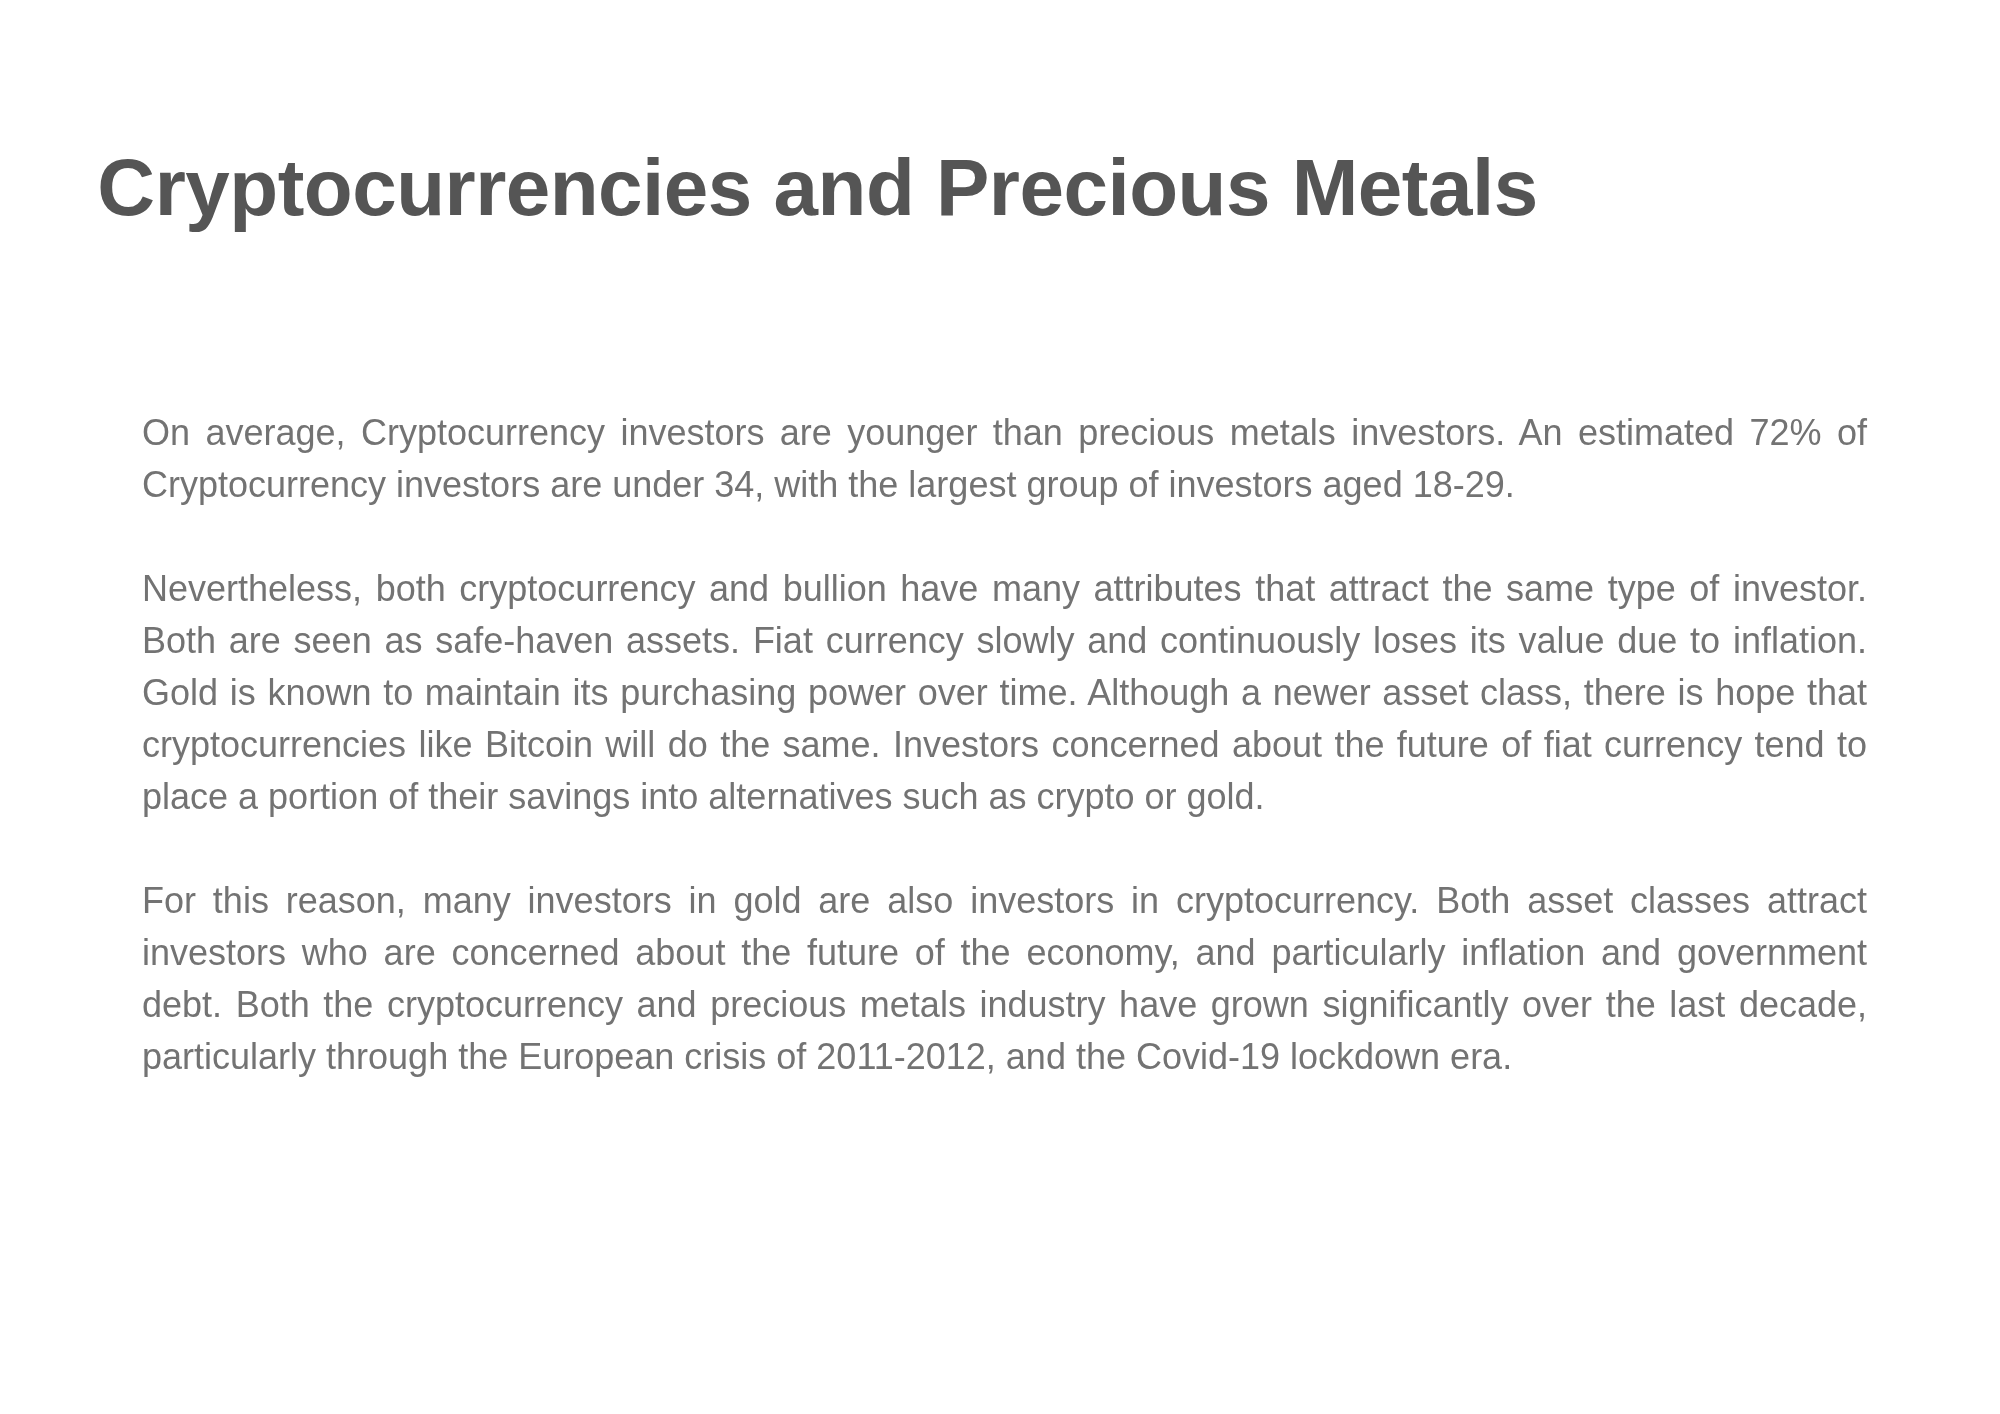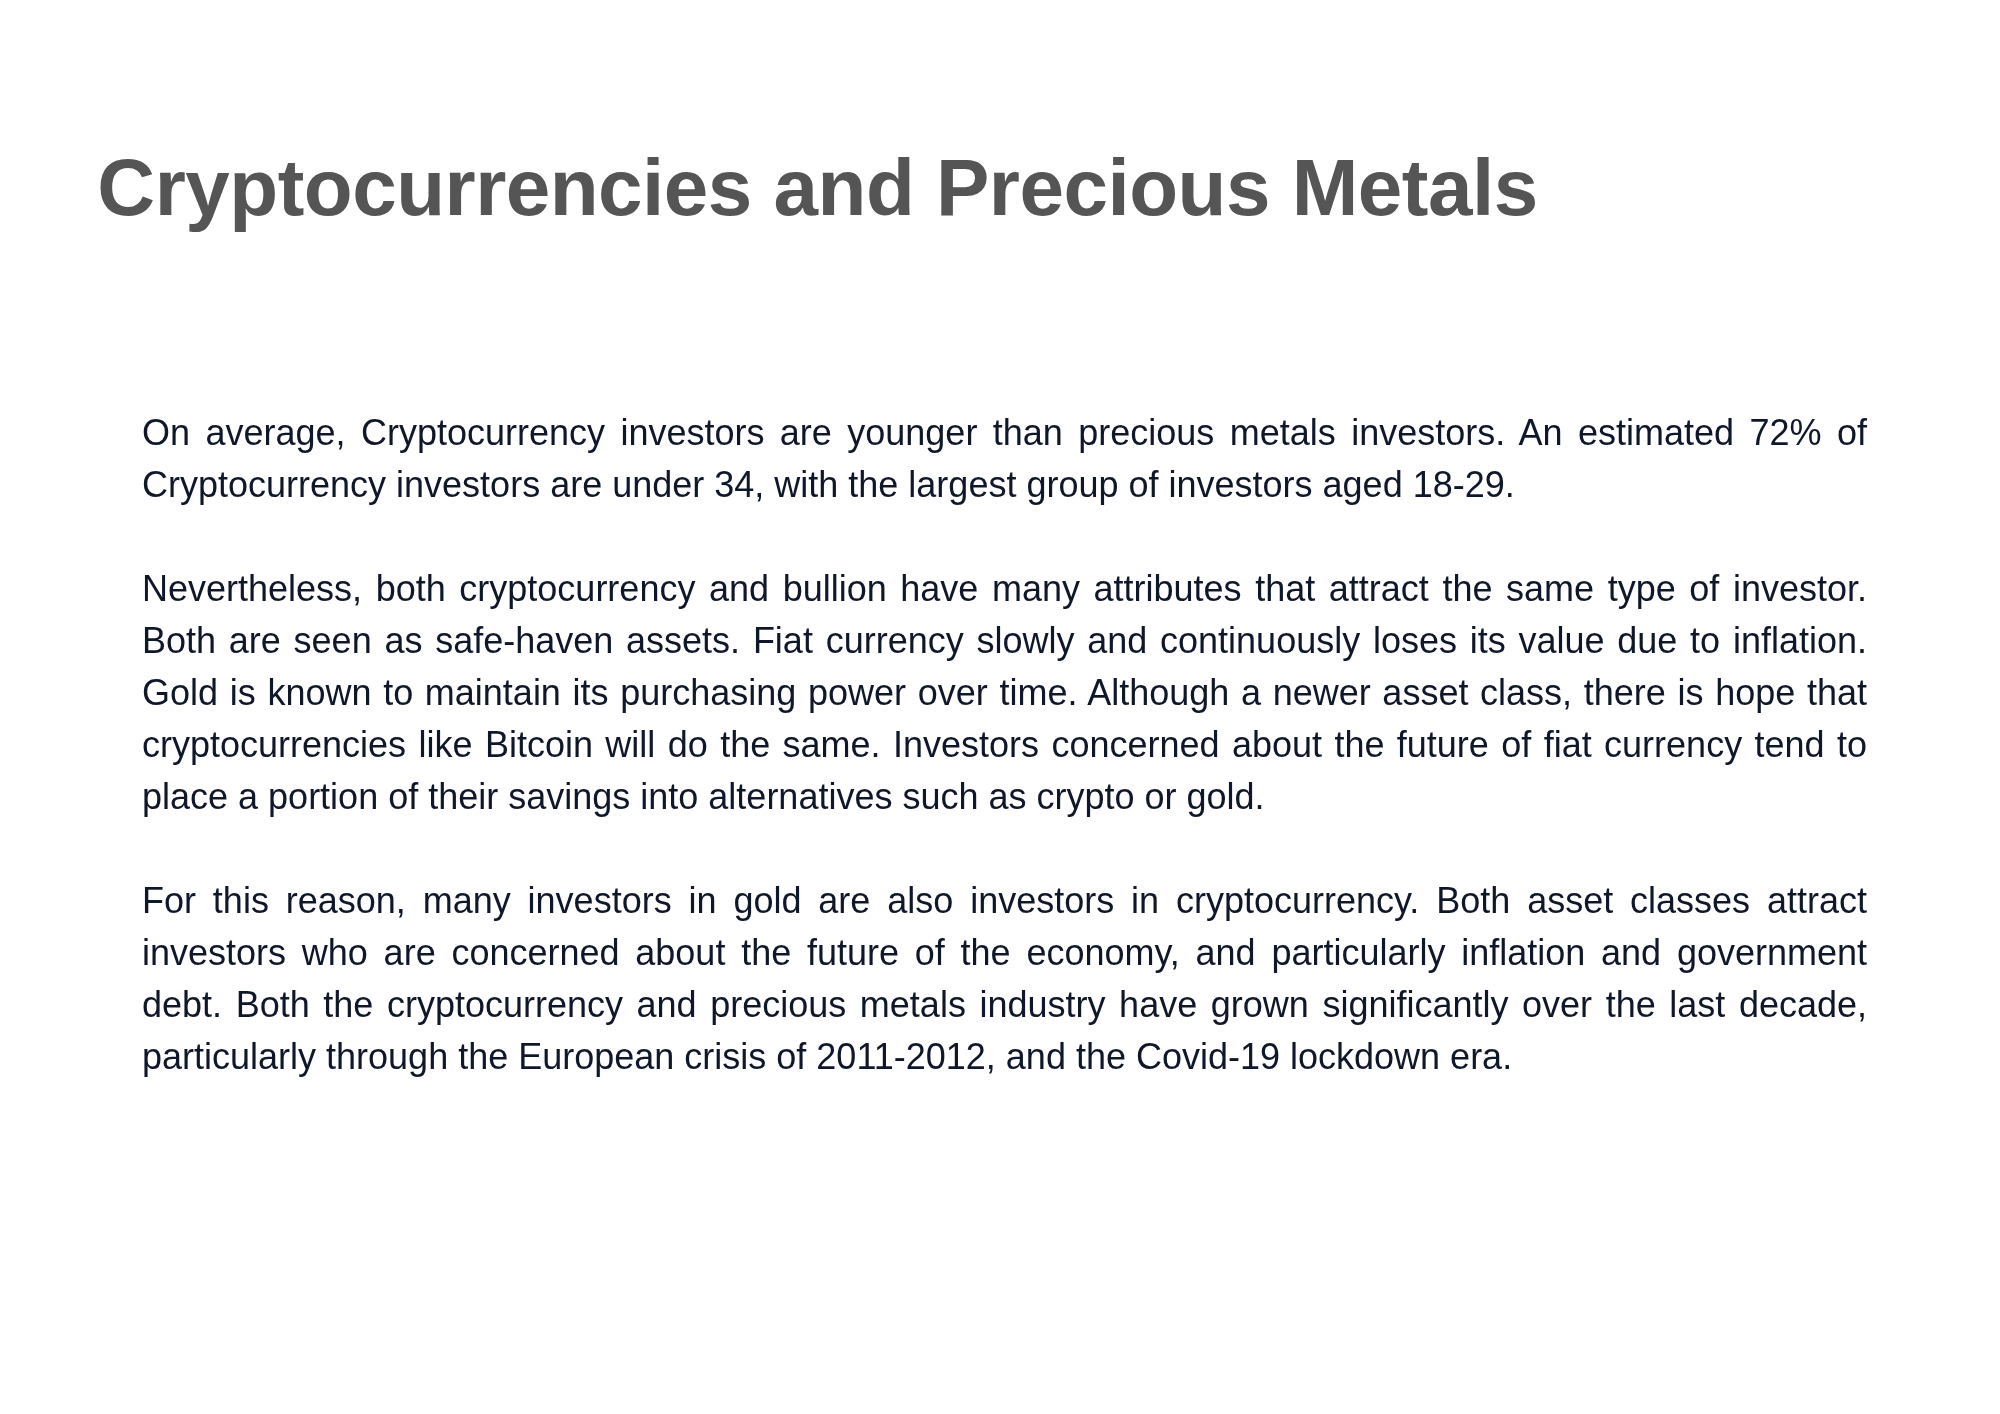--- a/index.html
+++ b/index.html
@@ -29,21 +29,21 @@
       letter-spacing: -0.5px;
     }
     .body-text {
       position: absolute;
       left: 142px;
       top: 407px;
       width: 1725px;
       font-family: "Liberation Sans", sans-serif;
       font-size: 36px;
       line-height: 52px;
-      color: #0f172a;
+      color: #737373;
     }
     .body-text p {
       margin: 0 0 52px 0;
       text-align: justify;
       text-align-last: left;
     }
   </style>
 </head>
 <body>
 

